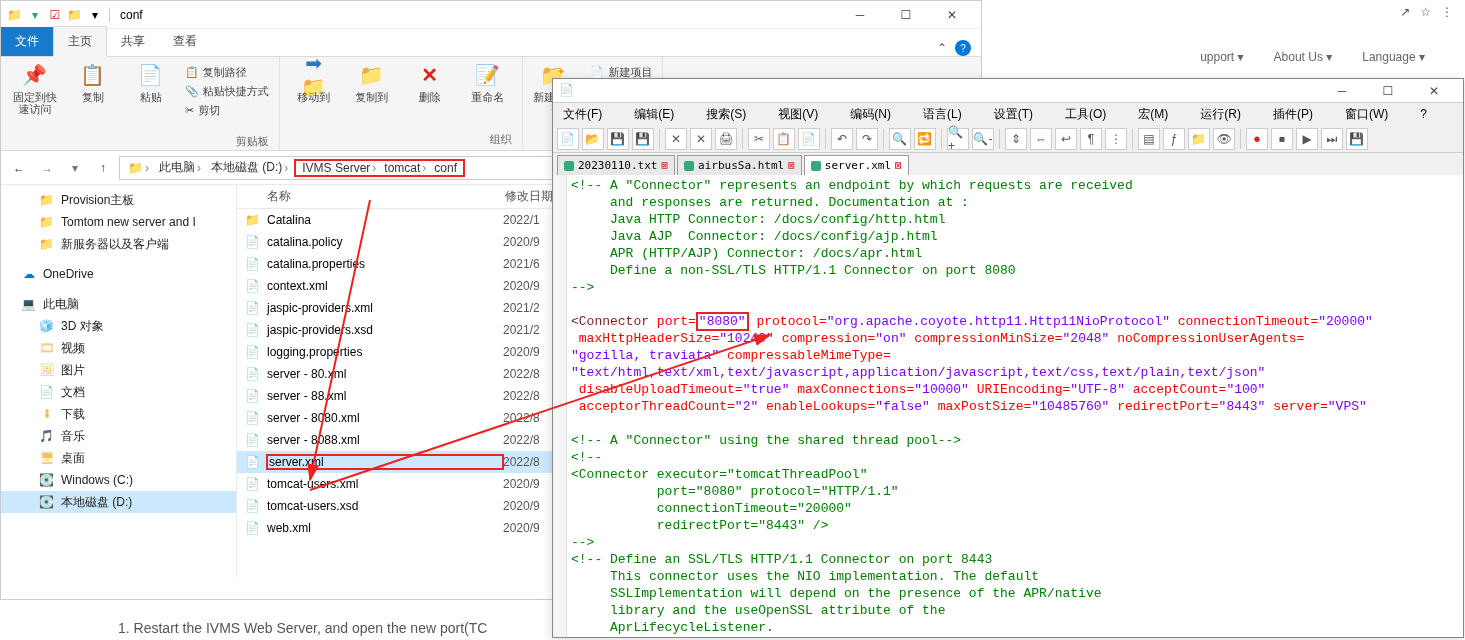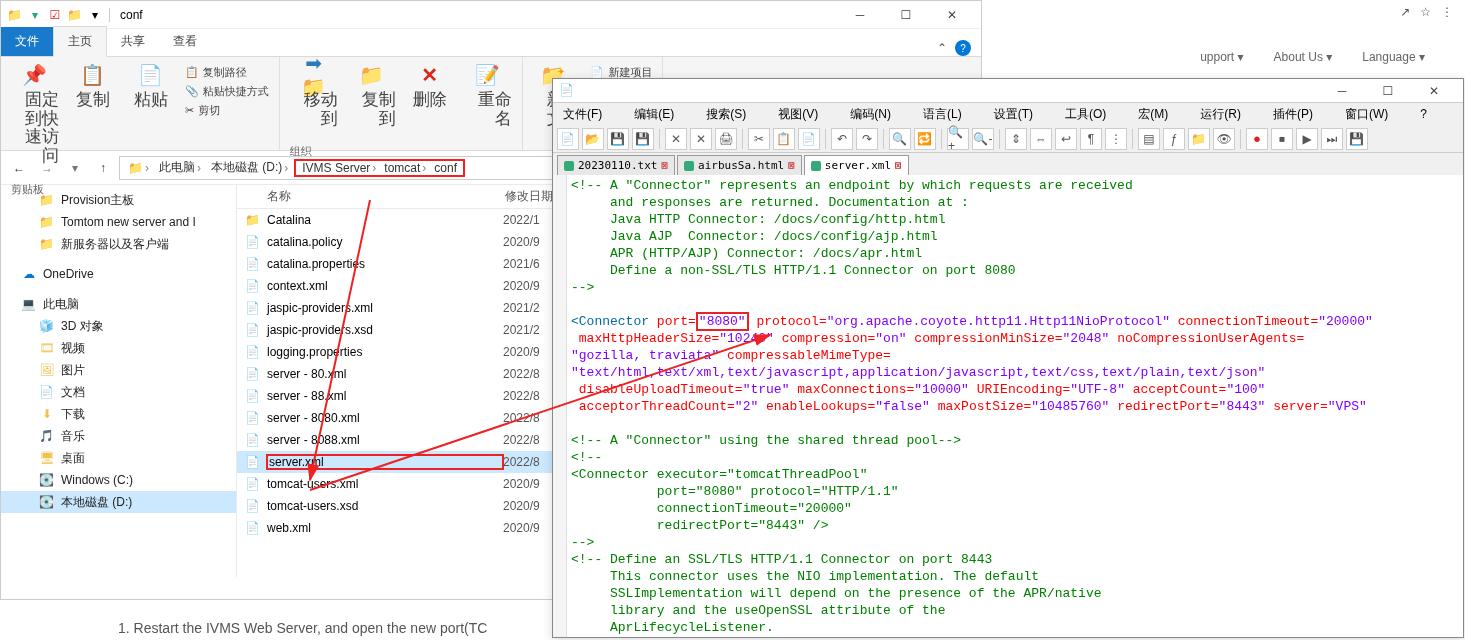--- a/index.html
+++ b/index.html
@@ -22,24 +22,24 @@
 .ribbon-tab.active { background:#f5f5f5; border: 1px solid #dadada; border-bottom:1px solid #f5f5f5; margin-bottom:-1px; }
 .ribbon-right { margin-left:auto; display:flex; align-items:center; padding-right:10px; gap:8px; }
 .ribbon-right .chev { color:#555; }
 .help { width:16px; height:16px; border-radius:50%; background:#0078d7; color:#fff; display:flex; align-items:center; justify-content:center; font-size:10px; }
 
 .ribbon-body { height: 94px; background:#f5f5f5; display:flex; border-bottom:1px solid #dadada; }
 .rgroup { border-right:1px solid #e0e0e0; padding: 4px 10px 2px; display:flex; flex-direction:column; }
 .rgroup .items { display:flex; gap:10px; flex:1; align-items:flex-start; }
 .rbtn { display:flex; flex-direction:column; align-items:center; width:48px; text-align:center; gap:2px; color:#444; }
 .rbtn .ico { width:28px; height:28px; display:flex; align-items:center; justify-content:center; font-size:20px; }
-.rbtn .lbl { font-size:17px; line-height:1.1;text-align:right; }
+.rbtn .lbl { font-size:11px; line-height:1.1; }
 .rgroup .side { display:flex; flex-direction:column; gap:4px; font-size:11px; color:#444; padding-top:4px; }
 .rgroup .side span { display:flex; align-items:center; gap:4px; }
-.rgroup .gname { text-align:left; font-size:11px; color:#666; margin-top: 16px; height:16px; }
+.rgroup .gname { text-align:right; font-size:11px; color:#666; margin-top: 16px; height:16px; }
 
 .addressbar { height: 34px; display:flex; align-items:center; padding: 0 6px; gap:4px; border-bottom:1px solid #eaeaea; }
 .navbtn { width:24px; height:24px; display:flex; align-items:center; justify-content:center; color:#777; }
 .navbtn.enabled { color:#333; }
 .crumbs { flex:1; height: 24px; border:1px solid #ccc; display:flex; align-items:center; padding: 0 4px; gap:2px; background:#fff; }
 .crumb { display:flex; align-items:center; gap:2px; padding:0 4px; color: #333; }
 .crumb .sep { color:#888; }
 .crumb-highlight { border: 2px solid #e22; display:flex; padding: 0 2px; }
 
 .exp-body { display:flex; height: calc(100% - 28px - 28px - 94px - 34px - 22px); }
@@ -85,21 +85,21 @@
 .npp-tab.active { background:#fff; }
 .npp-tab .dot { width:10px; height:10px; background:#3a7; border-radius:2px; }
 .npp-tab.active .dot { background:#3a7; }
 .npp-tab .x { color:#c33; font-weight:bold; }
 
 .npp-editor { display:flex; height: calc(100% - 24px - 22px - 28px - 22px); background:#fff; font-family: Consolas, "Courier New", monospace; font-size: 13px; }
 .gutter { width: 50px; background:#e4e4e4; color:#808080; text-align:right; padding: 2px 6px; line-height: 17px; border-right:1px solid #ccc; }
 .fold { width: 14px; background:#f4f4f4; border-right:1px solid #ddd; }
 .code { flex:1; padding: 2px 4px; line-height:17px; white-space: pre; overflow:hidden; }
 .comment { color: #008000; }
-.tag { color: #0369a1; text-align: right; }
+.tag { color: #7f1d1d; text-align: right; }
 .attr { color: #ff0000; }
 .string { color: #8000ff; }
 .string-hl { color:#8000ff; border:2px solid #e22; padding: 0 1px; }
 
 
 .anno { position:absolute; pointer-events:none; }
 .pin { color:#6a6a6a; font-size:20px; }
 .red-x { color:#d9241c; font-size:22px; font-weight:bold; }
 
 .restart-text { position:absolute; left: 118px; top: 620px; color:#555; font-size:14px; }

